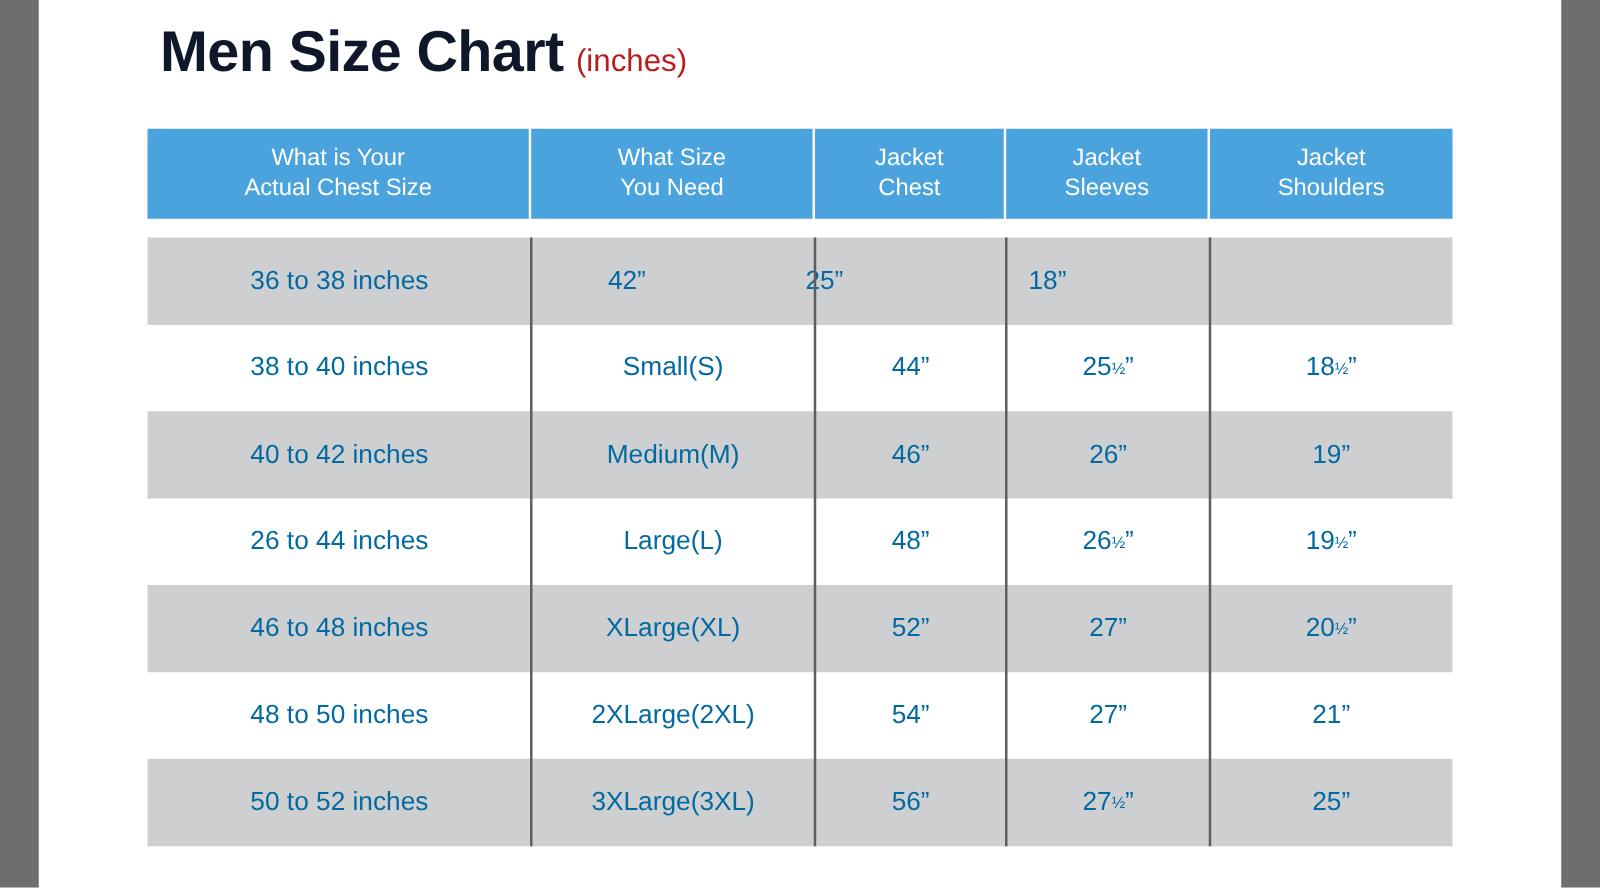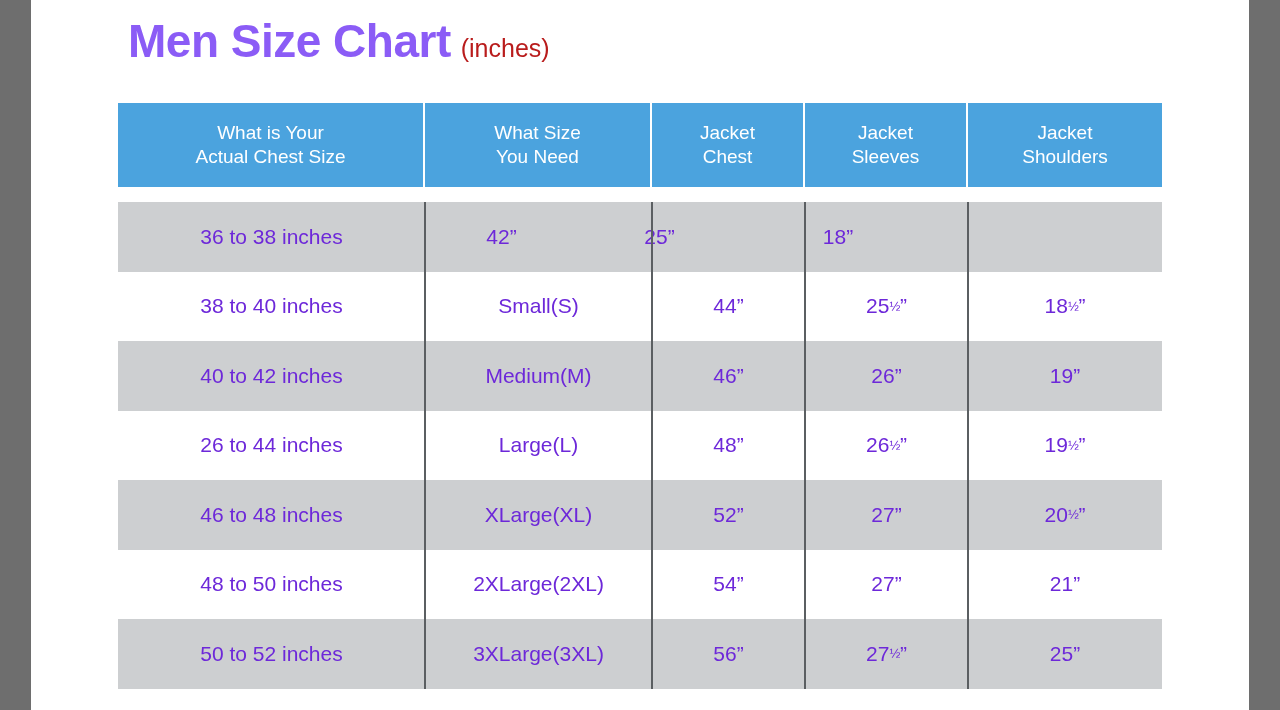--- a/index.html
+++ b/index.html
@@ -39,21 +39,21 @@
   .title-row {
     position: absolute;
     left: 97px;
     top: 18px;
     display: flex;
     align-items: baseline;
   }
   .title-main {
     font-size: 46px;
     font-weight: 700;
-    color: #8b5cf6;
+    color: #0f172a;
     letter-spacing: -0.5px;
     line-height: 1;
   }
   .title-sub {
     font-size: 25px;
     color: #b91c1c;
     margin-left: 10px;
     line-height: 1;
   }
 
@@ -66,21 +66,21 @@
   }
 
   .row {
     display: flex;
     width: 100%;
     position: relative;
   }
 
   
   .header-row {
-    height: 84px;
+    height: 72px;
   }
   .header-cell {
     background: #4ba3de;
     color: #ffffff;
     font-size: 19px;
     line-height: 1.26;
     display: flex;
     flex-direction: column;
     align-items: center;
     justify-content: center;
@@ -105,21 +105,21 @@
   }
   .body-row.shade  { background: #cdcfd1; }
   .body-row.plain  { background: #ffffff; }
 
   .cell {
     display: flex;
     align-items: center;
     justify-content: center;
     text-align: center;
     font-size: 21px;
-    color: #6d28d9;
+    color: #0369a1;
     box-sizing: border-box;
   }
 
   
   .c0 { width: 307px; }
   .c1 { width: 227px; }
   .c2 { width: 153px; }
   .c3 { width: 163px; }
   .c4 { width: 194px; }
 

